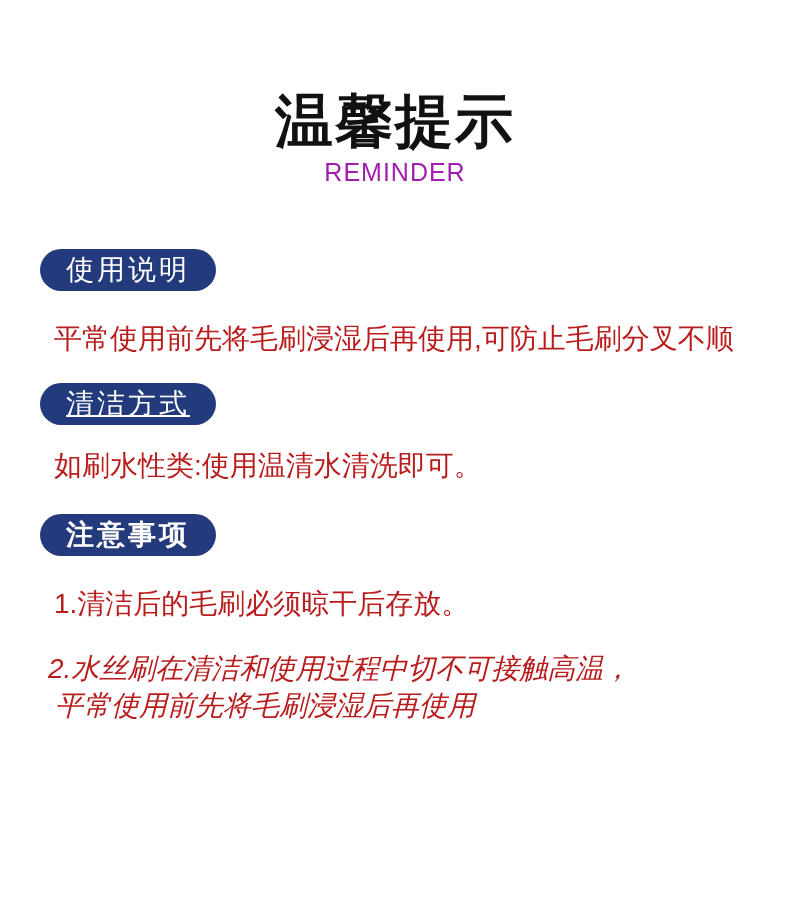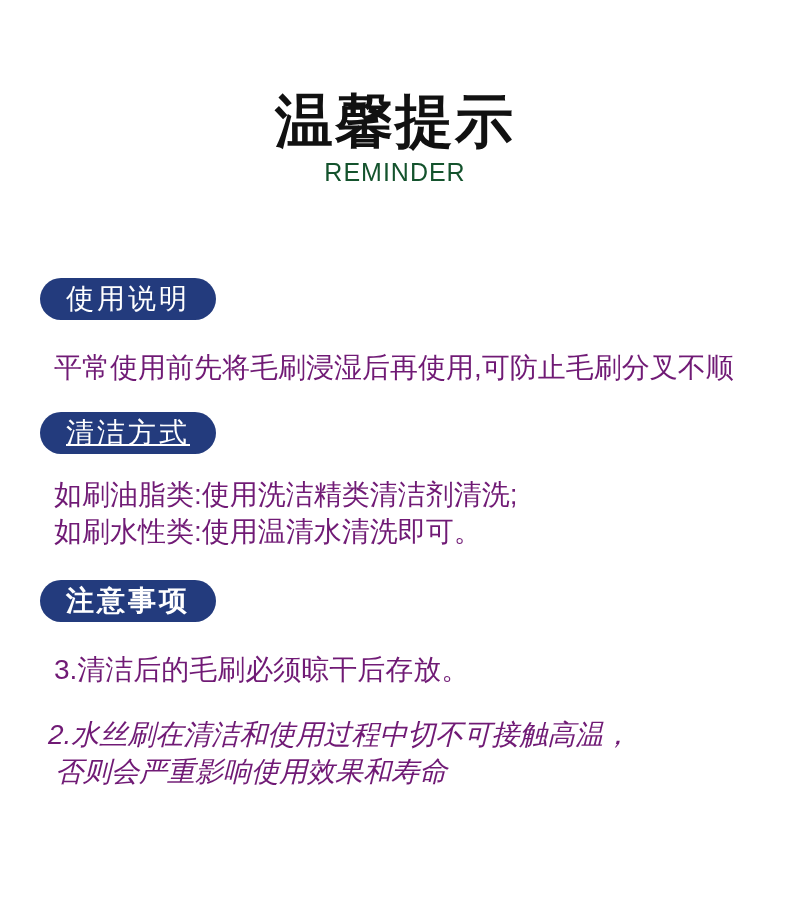--- a/index.html
+++ b/index.html
@@ -24,41 +24,41 @@
     font-weight: 700;
     color: #111111;
     letter-spacing: 2px;
   }
   .page-subtitle {
     margin-top: 2px;
     text-align: center;
     font-size: 25px;
     line-height: 30px;
     font-weight: 400;
-    color: #14532d;
+    color: #a21caf;
     letter-spacing: 1px;
   }
   .content {
-    margin-top: 91px;
+    margin-top: 62px;
     padding: 0 40px;
   }
   .badge {
     display: inline-block;
     background: #233b7d;
     color: #ffffff;
     font-size: 28px;
     line-height: 42px;
     padding: 0 26px;
     border-radius: 22px;
     letter-spacing: 3px;
   }
   .para {
     font-size: 28px;
     line-height: 40px;
-    color: #701a75;
+    color: #b91c1c;
     margin: 28px 0 0 14px;
   }
   .badge-cleaning { margin-top: 24px; text-decoration: underline; }
   .para-cleaning {
     margin-top: 22px;
     line-height: 37px;
   }
   .badge-precautions { margin-top: 30px; font-weight: bold; }
   .note-1 { margin-top: 28px; }
   .note-2 {
@@ -82,28 +82,27 @@
   <div class="content">
 
     <div class="section">
       <span class="badge">使用说明</span>
       <p class="para">平常使用前先将毛刷浸湿后再使用,可防止毛刷分叉不顺</p>
     </div>
 
     <div class="section">
       <span class="badge badge-cleaning">清洁方式</span>
       <p class="para para-cleaning">
-        <span class="line">如刷油脂类:使用洗洁精类清洁剂清洗;</span>
         <span class="line">如刷水性类:使用温清水清洗即可。</span>
       </p>
     </div>
 
     <div class="section">
       <span class="badge badge-precautions">注意事项</span>
-      <p class="para note-1">3.清洁后的毛刷必须晾干后存放。</p>
+      <p class="para note-1">1.清洁后的毛刷必须晾干后存放。</p>
       <p class="para note-2">
         <span class="line">2.水丝刷在清洁和使用过程中切不可接触高温，</span>
-        <span class="line2">否则会严重影响使用效果和寿命</span>
+        <span class="line2">平常使用前先将毛刷浸湿后再使用</span>
       </p>
     </div>
 
   </div>
 </div>
 
 </body></html>

